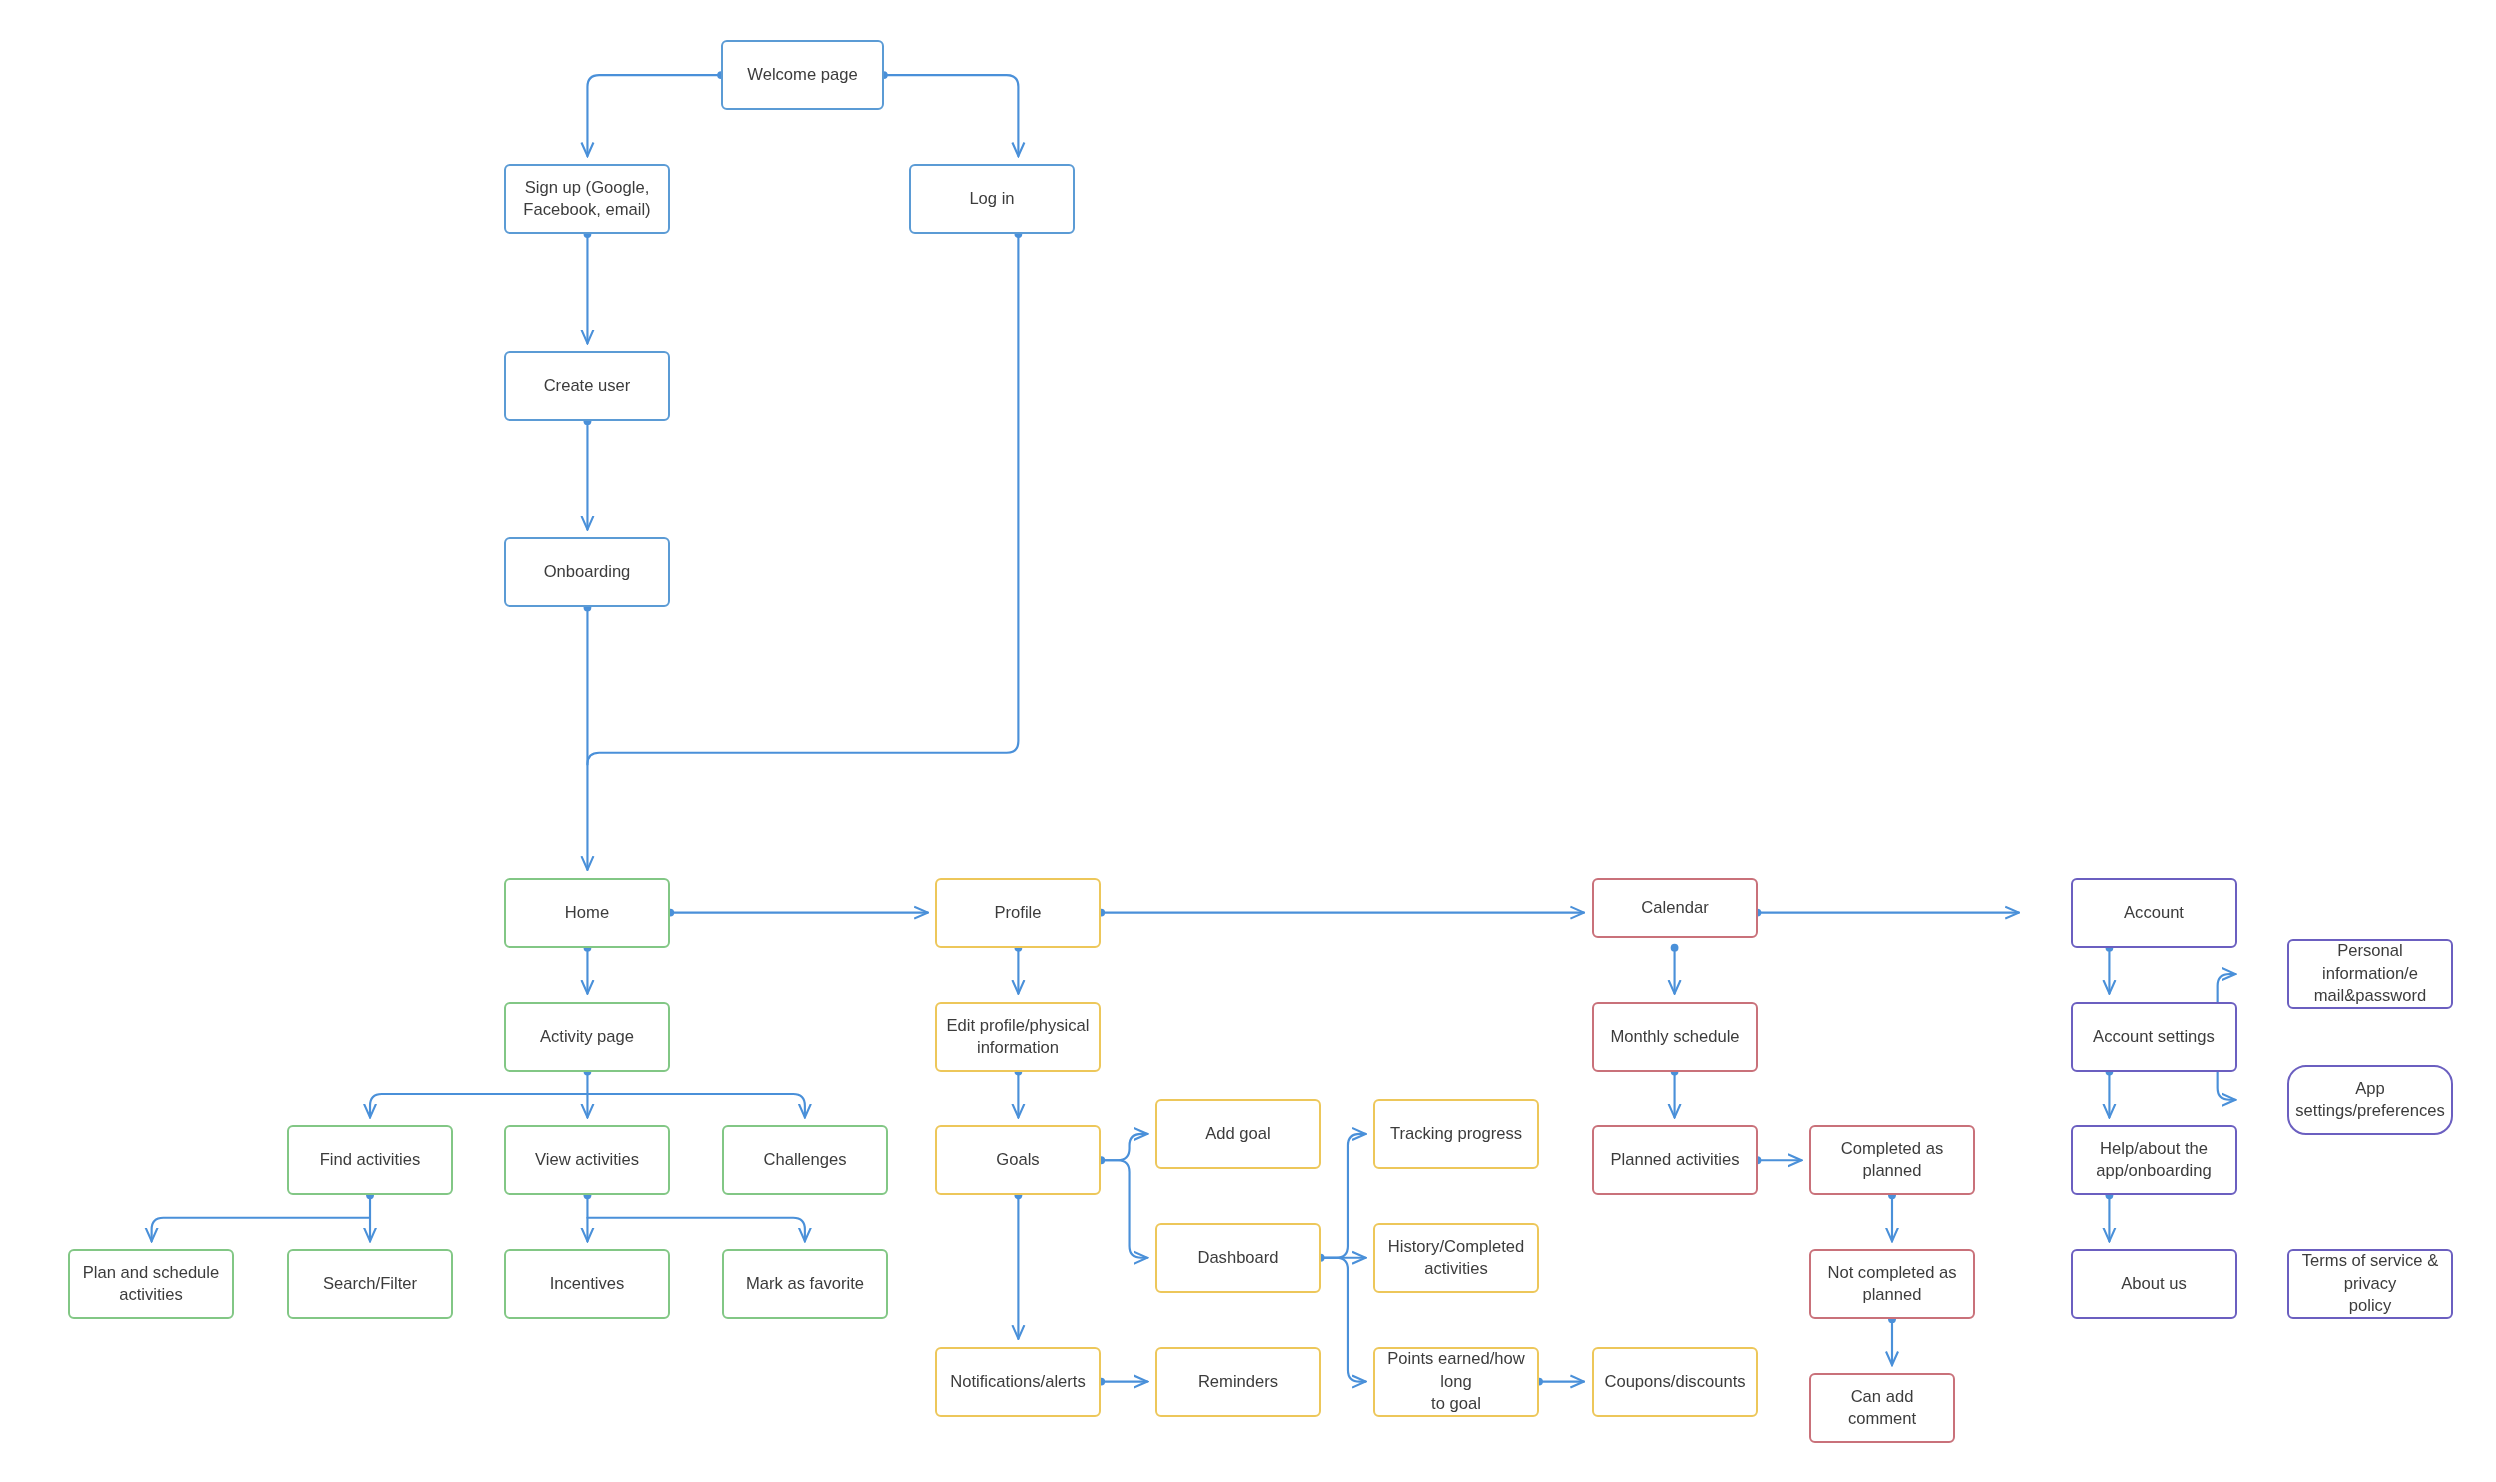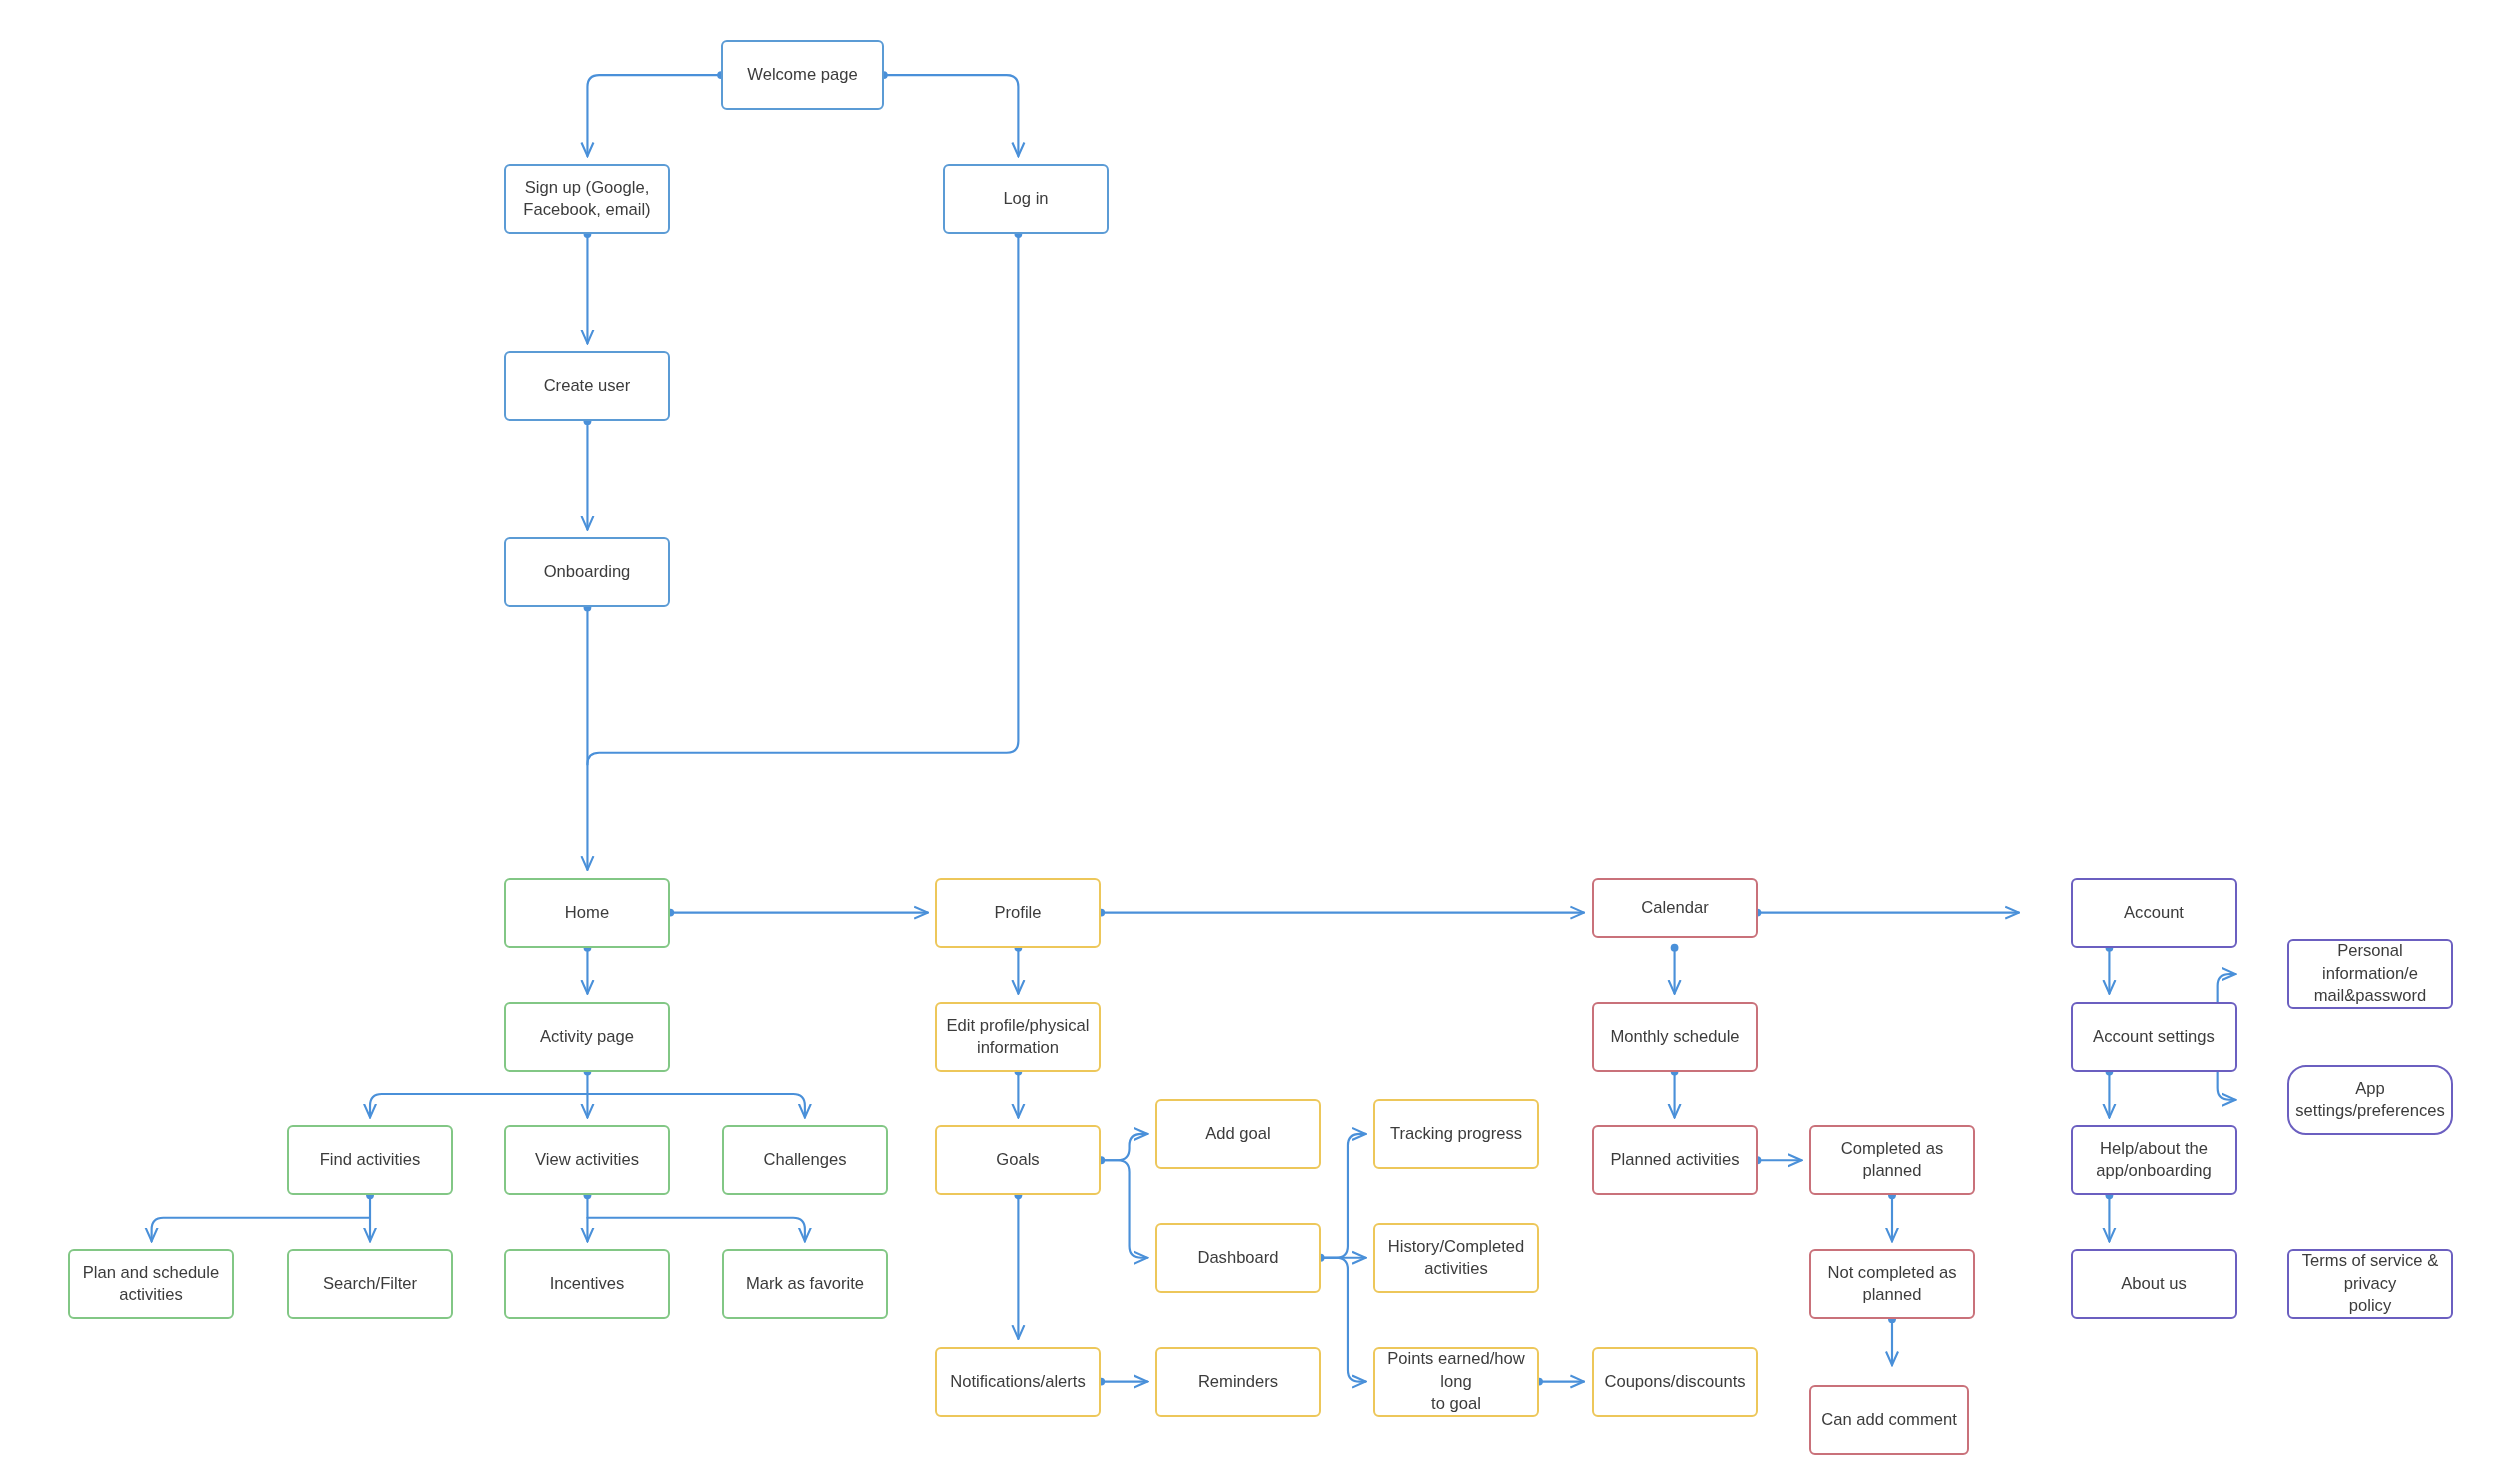--- a/index.html
+++ b/index.html
@@ -156,21 +156,21 @@
   </svg>
 
   <div id="node-layer">
       <div class="node c-blue" style="left: 721px; top: 40px; width: 163px; height: 70px;">
         <span class="lbl">Welcome page</span>
       </div>
       <div class="node c-blue" style="left: 504px; top: 164px; width: 166px; height: 70px;">
         <span class="lbl">Sign up (Google,
 Facebook, email)</span>
       </div>
-      <div class="node c-blue" style="left: 943px; top: 164px; width: 166px; height: 70px;">
+      <div class="node c-blue" style="left: 909px; top: 164px; width: 166px; height: 70px;">
         <span class="lbl">Log in</span>
       </div>
       <div class="node c-blue" style="left: 504px; top: 351px; width: 166px; height: 70px;">
         <span class="lbl">Create user</span>
       </div>
       <div class="node c-blue" style="left: 504px; top: 537px; width: 166px; height: 70px;">
         <span class="lbl">Onboarding</span>
       </div>
       <div class="node c-green" style="left: 504px; top: 878px; width: 166px; height: 70px;">
         <span class="lbl">Home</span>
@@ -245,21 +245,21 @@
       <div class="node c-red" style="left: 1592px; top: 1125px; width: 166px; height: 70px;">
         <span class="lbl">Planned activities</span>
       </div>
       <div class="node c-red" style="left: 1809px; top: 1125px; width: 166px; height: 70px;">
         <span class="lbl">Completed as planned</span>
       </div>
       <div class="node c-red" style="left: 1809px; top: 1249px; width: 166px; height: 70px;">
         <span class="lbl">Not completed as
 planned</span>
       </div>
-      <div class="node c-red" style="left: 1809px; top: 1373px; width: 160px; height: 70px; margin-top: 12px;">
+      <div class="node c-red" style="left: 1809px; top: 1373px; width: 146px; height: 70px;">
         <span class="lbl">Can add comment</span>
       </div>
       <div class="node c-purple" style="left: 2027px; top: 878px; width: 166px; height: 70px;">
         <span class="lbl">Account</span>
       </div>
       <div class="node c-purple" style="left: 2027px; top: 1002px; width: 166px; height: 70px;">
         <span class="lbl">Account settings</span>
       </div>
       <div class="node c-purple" style="left: 2027px; top: 1125px; width: 166px; height: 70px;">
         <span class="lbl">Help/about the

